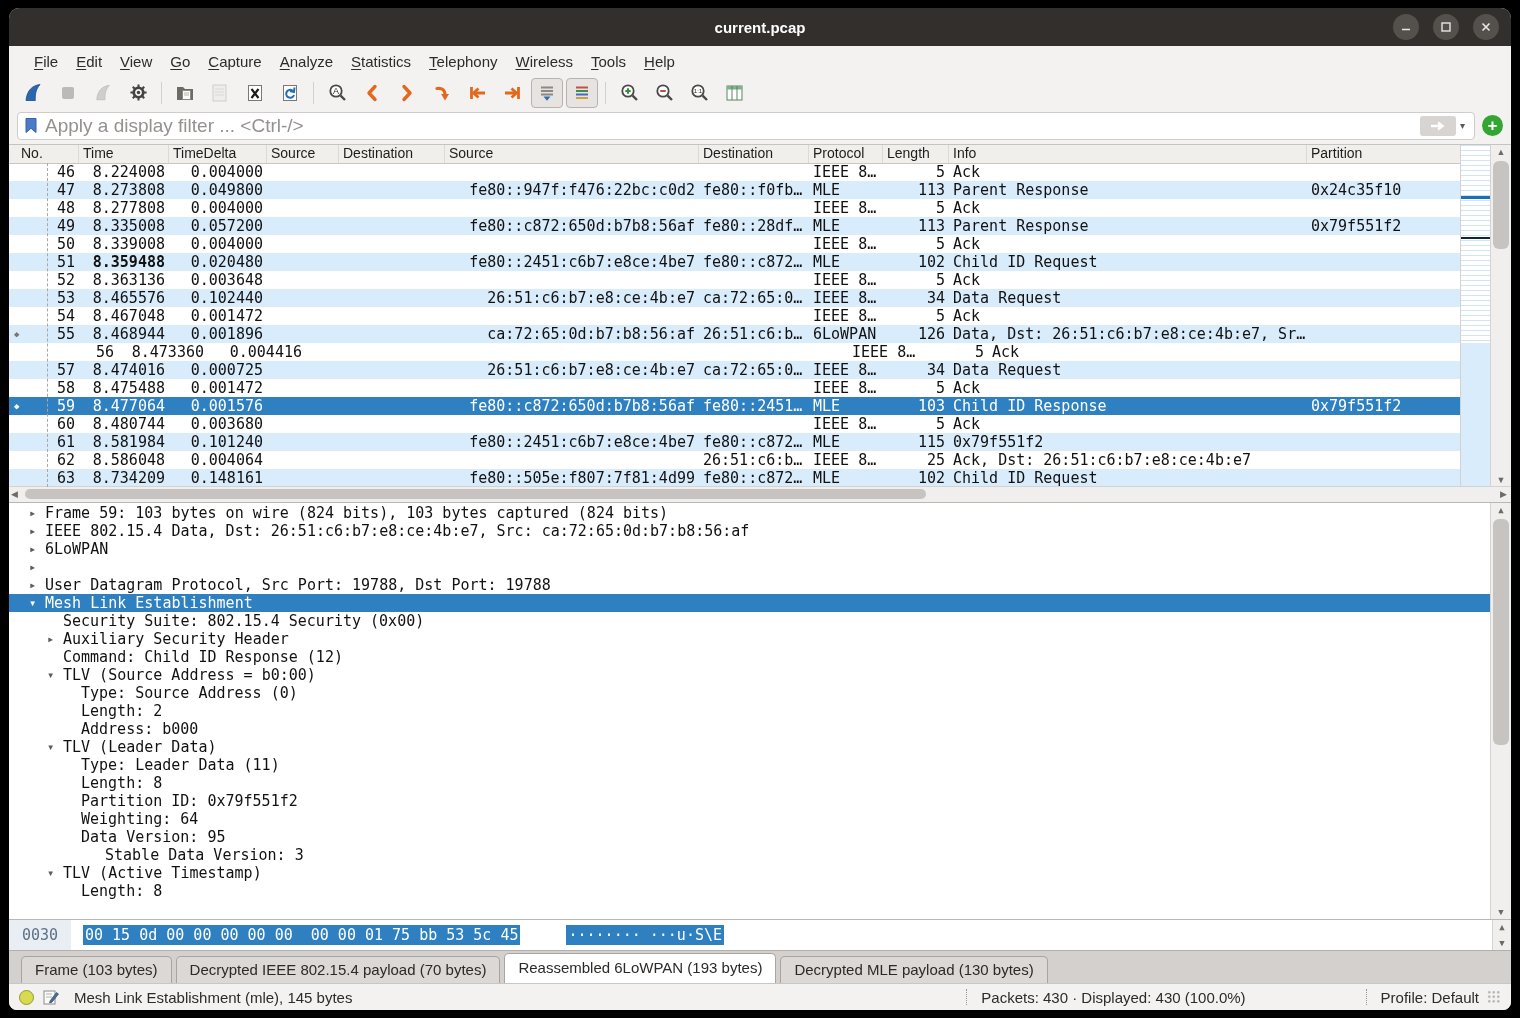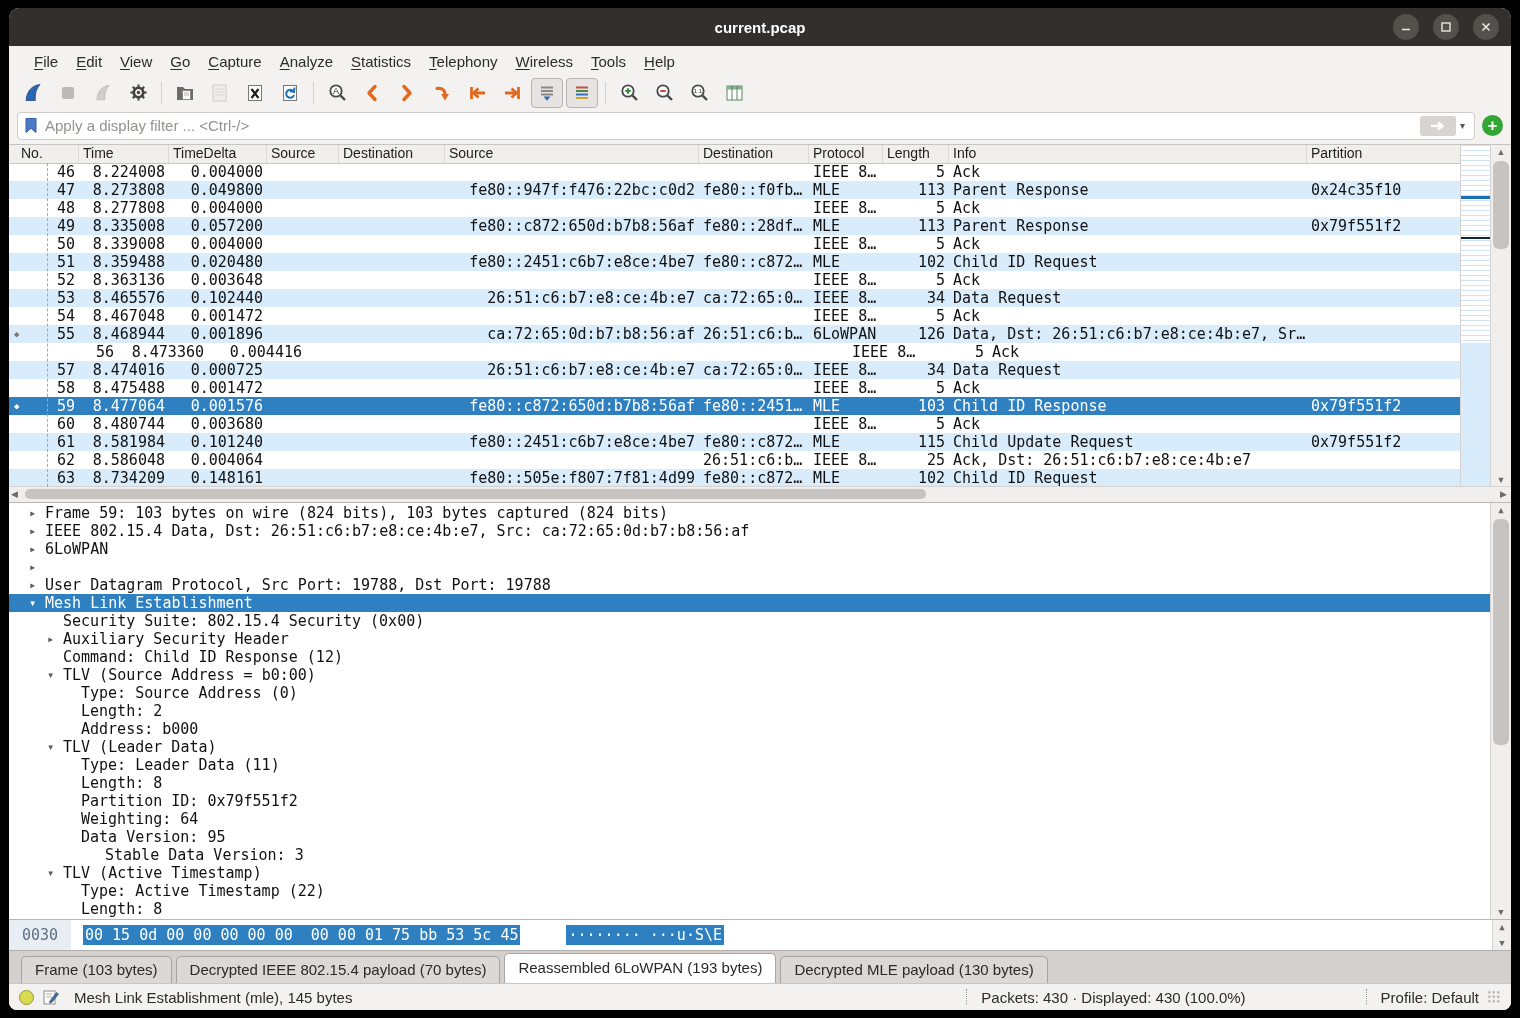--- a/index.html
+++ b/index.html
@@ -25,21 +25,21 @@
   .toolbar{height:33px;flex:none;display:flex;align-items:center;padding:0 8px;gap:3px;}
   .tbtn{width:30px;height:28px;display:flex;align-items:center;justify-content:center;
         border-radius:4px;border:1px solid transparent;}
   .tbtn.pressed{background:#e6e3e0;border:1px solid #b6b3b0;}
   .tbtn.disabled{opacity:.55;}
   .tsep{width:1px;height:22px;background:#d2cfcc;margin:0 4px;flex:none;}
   
   .filterbar{height:31px;flex:none;display:flex;align-items:center;padding:1px 8px 3px 8px;gap:7px;}
   .filter-input{flex:1;height:26px;background:#ffffff;border:1px solid #cfccca;border-radius:4px;
                 display:flex;align-items:center;padding:0 5px 0 6px;}
-  .filter-placeholder{flex:1;color:#949190;font-size:15px;margin-left:7px;white-space:nowrap;overflow:hidden;}
+  .filter-placeholder{flex:1;color:#949190;font-size:19px;margin-left:7px;white-space:nowrap;overflow:hidden;}
   .apply-btn{width:36px;height:20px;border-radius:3px;background:#d7d4d1;display:flex;
              align-items:center;justify-content:center;flex:none;}
   .caret-btn{color:#5a5855;font-size:10px;padding:0 4px;flex:none;}
   .plus-btn{width:21px;height:21px;border-radius:50%;background:#33a532;color:#fff;flex:none;
             display:flex;align-items:center;justify-content:center;font-size:17px;font-weight:bold;line-height:1;}
   
   .plist{height:357px;flex:none;position:relative;border-top:1px solid #c6c3c0;background:#fff;overflow:hidden;}
   .pl-header{position:absolute;left:0;top:0;right:50px;height:18px;display:flex;background:#f1efec;
              border-bottom:1px solid #c9c6c3;font-size:14px;color:#1d1d1d;}
   .hcell{border-right:1px solid #dcd9d6;padding:0 4px;line-height:17px;white-space:nowrap;
@@ -392,21 +392,21 @@
           <div class="cell" style="width: 106px;"></div>
           <div class="cell num" style="width: 254px;"></div>
           <div class="cell" style="width: 110px;"></div>
           <div class="cell" style="width: 74px;">IEEE 8…</div>
           <div class="cell num" style="width: 66px;">5</div>
           <div class="cell" style="width: 358px;">Ack</div>
           <div class="cell" style="width: auto; flex: 1 1 0%;"></div>
         </div>
         <div class="row b">
           <div class="cell num" style="width: 70px;">51</div>
-          <div class="cell num" style="width: 90px;">8.359488</div>
+          <div class="cell num" style="width: 90px; font-weight: bold;">8.359488</div>
           <div class="cell num" style="width: 98px;">0.020480</div>
           <div class="cell" style="width: 72px;"></div>
           <div class="cell" style="width: 106px;"></div>
           <div class="cell num" style="width: 254px;">fe80::2451:c6b7:e8ce:4be7</div>
           <div class="cell" style="width: 110px;">fe80::c872…</div>
           <div class="cell" style="width: 74px;">MLE</div>
           <div class="cell num" style="width: 66px;">102</div>
           <div class="cell" style="width: 358px;">Child ID Request</div>
           <div class="cell" style="width: auto; flex: 1 1 0%;"></div>
         </div>
@@ -532,21 +532,20 @@
         <div class="row b">
           <div class="cell num" style="width: 70px;">61</div>
           <div class="cell num" style="width: 90px;">8.581984</div>
           <div class="cell num" style="width: 98px;">0.101240</div>
           <div class="cell" style="width: 72px;"></div>
           <div class="cell" style="width: 106px;"></div>
           <div class="cell num" style="width: 254px;">fe80::2451:c6b7:e8ce:4be7</div>
           <div class="cell" style="width: 110px;">fe80::c872…</div>
           <div class="cell" style="width: 74px;">MLE</div>
           <div class="cell num" style="width: 66px;">115</div>
-          <div class="cell" style="width: 358px;">Child Update Request</div>
           <div class="cell" style="width: auto; flex: 1 1 0%;">0x79f551f2</div>
         </div>
         <div class="row w">
           <div class="cell num" style="width: 70px;">62</div>
           <div class="cell num" style="width: 90px;">8.586048</div>
           <div class="cell num" style="width: 98px;">0.004064</div>
           <div class="cell" style="width: 72px;"></div>
           <div class="cell" style="width: 106px;"></div>
           <div class="cell num" style="width: 254px;"></div>
           <div class="cell" style="width: 110px;">26:51:c6:b…</div>
@@ -659,24 +658,20 @@
           <span class="darrow"></span>
           <span>Data Version: 95</span>
         </div>
         <div class="dline" style="padding-left: 80px;">
           <span class="darrow"></span>
           <span>Stable Data Version: 3</span>
         </div>
         <div class="dline" style="padding-left: 38px;">
           <span class="darrow">▾</span>
           <span>TLV (Active Timestamp)</span>
-        </div>
-        <div class="dline" style="padding-left: 56px;">
-          <span class="darrow"></span>
-          <span>Type: Active Timestamp (22)</span>
         </div>
         <div class="dline" style="padding-left: 56px;">
           <span class="darrow"></span>
           <span>Length: 8</span>
         </div>
       </div>
     <div class="vscroll dvs">
       <div class="sb-arrow" style="top:0;">▲</div>
       <div class="sb-thumb" style="top:16px;height:226px;"></div>
       <div class="sb-arrow" style="bottom:0;">▼</div>

